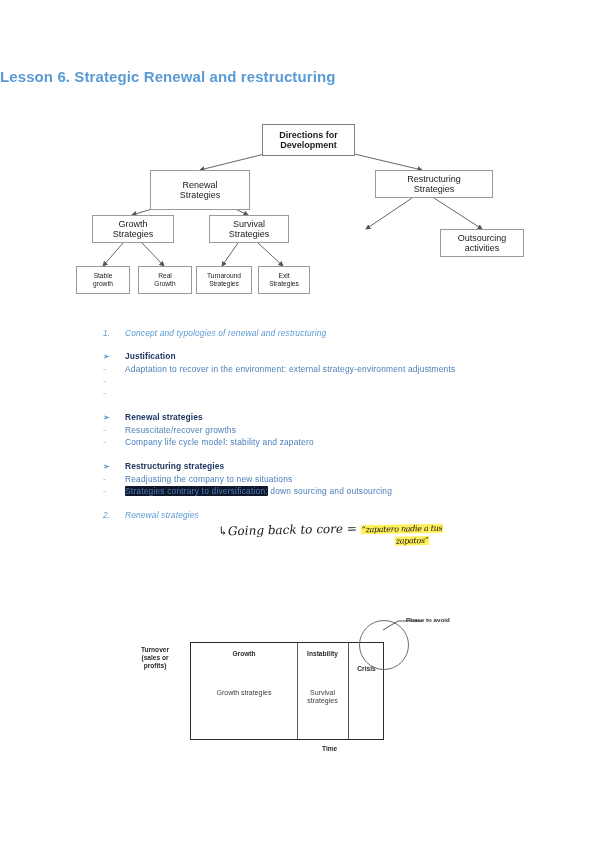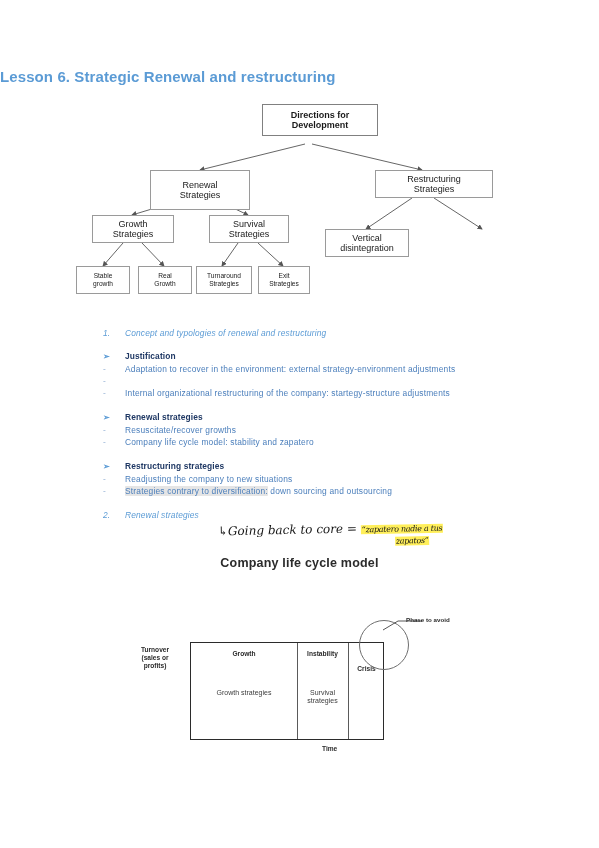--- a/index.html
+++ b/index.html
@@ -104,21 +104,21 @@
     color: #4a7ebb;
     margin-bottom: 2px;
     letter-spacing: 0.2px;
   }
   .ol-item .dash-bullet {
     color: #9cb6d8;
     width: 12px;
     flex: none;
   }
   .ol-item .txt.highlighted {
-    background: #e5e5e5;
+    background: #0f172a;
     border-radius: 1px;
   }
   .ol-group { margin-bottom: 14px; }
 
   
   #handwriting {
     position: absolute;
     left: 218px;
     top: 523px;
     font-family: "DejaVu Serif", serif;
@@ -270,21 +270,21 @@
       <line x1="212" y1="98" x2="248" y2="115"></line>
       <line x1="412" y1="98" x2="366" y2="129"></line>
       <line x1="434" y1="98" x2="482" y2="129"></line>
       <line x1="123" y1="143" x2="103" y2="166"></line>
       <line x1="142" y1="143" x2="164" y2="166"></line>
       <line x1="238" y1="143" x2="222" y2="166"></line>
       <line x1="258" y1="143" x2="283" y2="166"></line>
     </g>
   </svg>
 
-  <div class="tnode root" style="left:262px; top:4px; width:116px; height:32px;">
+  <div class="tnode root" style="left:262px; top:24px; width:93px; height:32px;">
     <div>
       <span>Directions for</span><br>
       <span>Development</span>
     </div>
   </div>
 
   <div class="tnode level2" style="left:150px; top:70px; width:100px; height:40px;">
     <div>
       <span>Renewal</span><br>
       <span>Strategies</span>
@@ -305,27 +305,27 @@
     </div>
   </div>
 
   <div class="tnode level3" style="left:209px; top:115px; width:80px; height:28px;">
     <div>
       <span>Survival</span><br>
       <span>Strategies</span>
     </div>
   </div>
 
-  <div class="tnode level3" style="left:325px; top:129px; width:84px; height:28px;">
-    <div>
-      <span>Vertical</span><br>
-      <span>disintegration</span>
-    </div>
-  </div>
-
+
+  <div class="tnode level3" style="left:440px; top:129px; width:84px; height:28px;">
+    <div>
+      <span>Outsourcing</span><br>
+      <span>activities</span>
+    </div>
+  </div>
 
   <div class="tnode leaf" style="left:76px; top:166px; width:54px; height:28px;">
     <div>
       <span>Stable</span><br>
       <span>growth</span>
     </div>
   </div>
 
   <div class="tnode leaf" style="left:138px; top:166px; width:54px; height:28px;">
     <div>
@@ -363,21 +363,20 @@
     </div>
     <div class="ol-item">
       <span class="dash-bullet">-</span>
       <span class="txt">Adaptation to recover in the environment: external strategy-environment adjustments</span>
     </div>
     <div class="ol-item">
       <span class="dash-bullet">-</span>
     </div>
     <div class="ol-item">
       <span class="dash-bullet">-</span>
-      <span class="txt">Internal organizational restructuring of the company: startegy-structure adjustments</span>
     </div>
   </div>
 
   <div class="ol-group">
     <div class="ol-head">
       <span class="arrow-bullet">➢</span>
       <span>Renewal strategies</span>
     </div>
     <div class="ol-item">
       <span class="dash-bullet">-</span>
@@ -411,21 +410,20 @@
 </div>
 
 <div id="handwriting">
   <span>↳Going back to core =</span>
   <span class="hw-hl">“zapatero  nadie a tus</span>
   <span class="hw-line2"><span class="hw-hl">zapatos”</span></span>
 </div>
 
 <div id="lifecycle">
 
-  <div id="lc-title">Company life cycle model</div>
 
   <div id="lc-figure">
 
     <div id="lc-ylabel">
       <span>Turnover</span><br>
       <span>(sales or</span><br>
       <span>profits)</span>
     </div>
 
     <div id="lc-circle"></div>

